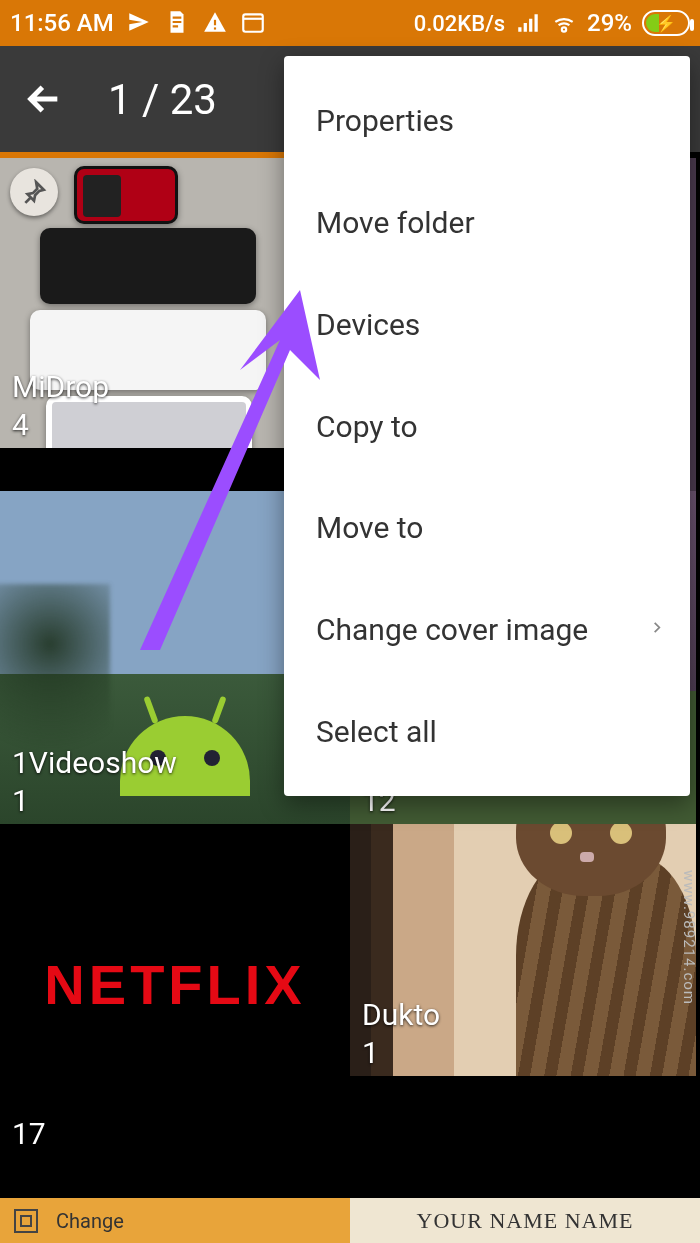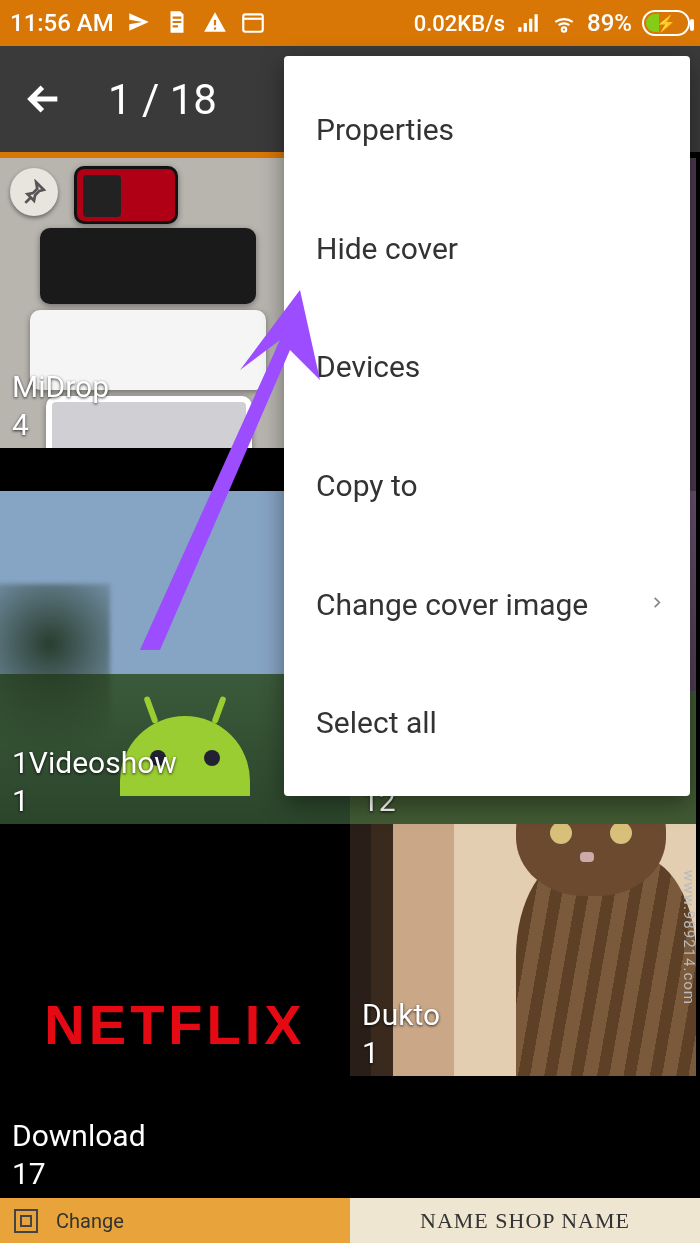--- a/index.html
+++ b/index.html
@@ -65,21 +65,21 @@
   
   .t2 { top: 333px; left: 0; width: 350px; height: 333px; background: linear-gradient(#86a4c4 0%, #86a4c4 55%, #3b5a3b 55%, #2b452b 100%); }
   .android-head { position:absolute; bottom:28px; left:120px; width:130px; height:80px; background:#9acd32; border-radius:70px 70px 0 0; }
   .android-head .eye { position:absolute; top:34px; width:16px; height:16px; background:#223; border-radius:50%; }
   .android-head .eye.l { left:30px; } .android-head .eye.r { right:30px; }
   .android-head .ant { position:absolute; top:-20px; width:6px; height:28px; background:#9acd32; border-radius:3px; }
   .android-head .ant.l { left:28px; transform:rotate(-20deg);} .android-head .ant.r { right:28px; transform:rotate(20deg);}
   .tree { position:absolute; bottom:40px; left:-10px; width:120px; height:200px; background: radial-gradient(circle at 50% 30%, rgba(30,50,30,.9), rgba(30,50,30,0) 70%); filter: blur(2px); }
 
   
-  .t3 { top: 666px; left: 0; width: 350px; height: 333px; background:#000;margin-top:40px; }
+  .t3 { top: 666px; left: 0; width: 350px; height: 333px; background:#000; }
   .netflix { position:absolute; top:50%; left:50%; transform:translate(-50%,-60%); color:#e50914; font-size:56px; font-weight:900; letter-spacing:4px; font-family: Arial Black, Arial, sans-serif; }
 
   
   .t4 { top: 0; left: 350px; width: 346px; height: 333px; background:#4b3a4f; }
 
   
   .t5 { top: 333px; left: 350px; width: 346px; height: 333px; background: linear-gradient(#6b5370,#3d2f40); }
   .t5 .grass { position:absolute; bottom:0; left:0; right:0; height:40%; background:#415a33; }
   .t5 .flower { position:absolute; bottom:70px; right:40px; width:22px; height:22px; background:#c9a0dc; border-radius:50%; box-shadow: -40px 20px 0 0 #c9a0dc, 30px 30px 0 0 #c9a0dc; }
 
@@ -161,35 +161,35 @@
       <span class="sb-icon">
           <svg viewBox="0 0 24 24">
             <path d="M3 20h3v-4H3zM8 20h3v-8H8zM13 20h3V8h-3zM18 20h3V4h-3z" fill="#fff"></path>
           </svg>
         </span>
       <span class="sb-icon">
           <svg viewBox="0 0 24 24">
             <path d="M12 20a2 2 0 100-4 2 2 0 000 4zM4 11a14 14 0 0116 0M7 14a9 9 0 0110 0" fill="none" stroke="#fff" stroke-width="2"></path>
           </svg>
         </span>
-      <span style="font-size:24px;">89%</span>
+      <span style="font-size:24px;">29%</span>
       <span class="battery">
         <span class="fill"></span>
         <span class="bolt">⚡</span>
       </span>
     </div>
   </div>
 
   <div class="toolbar">
     <div class="back">
       <svg viewBox="0 0 24 24">
           <path d="M20 12H5M11 5l-7 7 7 7"></path>
         </svg>
     </div>
-    <div class="title">1 / 18</div>
+    <div class="title">1 / 23</div>
   </div>
 
   <div class="sel-line"></div>
 
   <div class="grid">
 
     <div class="tile t1">
       <div class="surface"></div>
       <div class="phone red"></div>
       <div class="phone black"></div>
@@ -219,21 +219,20 @@
     </div>
 
     <div class="tile t5">
       <div class="grass"></div>
       <div class="flower"></div>
       <div class="label count">12</div>
     </div>
 
     <div class="tile t3">
       <div class="netflix">NETFLIX</div>
-      <div class="label name">Download</div>
       <div class="label count">17</div>
     </div>
 
     <div class="tile t6">
       <div class="doorframe"></div>
       <div class="cat">
         <div class="body"></div>
         <div class="head">
           <span class="ear l"></span>
             <span class="ear r"></span>
@@ -246,27 +245,30 @@
       <div class="label count">1</div>
     </div>
 
   </div>
 
   <div class="menu">
     <div class="item">
         <span>Properties</span>
       </div>
     <div class="item">
-        <span>Hide cover</span>
+        <span>Move folder</span>
       </div>
     <div class="item">
         <span>Devices</span>
       </div>
     <div class="item">
         <span>Copy to</span>
+      </div>
+    <div class="item">
+        <span>Move to</span>
       </div>
     <div class="item">
       <span>Change cover image</span>
       <span class="chev"><svg viewBox="0 0 24 24">
             <path d="M8 4l8 8-8 8" fill="none" stroke="#888" stroke-width="3"></path>
           </svg></span>
     </div>
     <div class="item">
         <span>Select all</span>
       </div>
@@ -278,19 +280,19 @@
       <path d="M40 370 L180 60 L140 90 L200 10 L220 100 L190 70 L60 370 Z" fill="#9b4dff"></path>
     </svg>
   </div>
 
   <div class="bottombar">
     <div class="bb-left">
       <span class="ico"></span>
       <span>Change</span>
     </div>
     <div class="bb-right">
-      <span>NAME SHOP NAME</span>
+      <span>YOUR NAME NAME</span>
     </div>
   </div>
 
   <div class="wm">www.989214.com</div>
 
 </div>
 
 </body></html>

